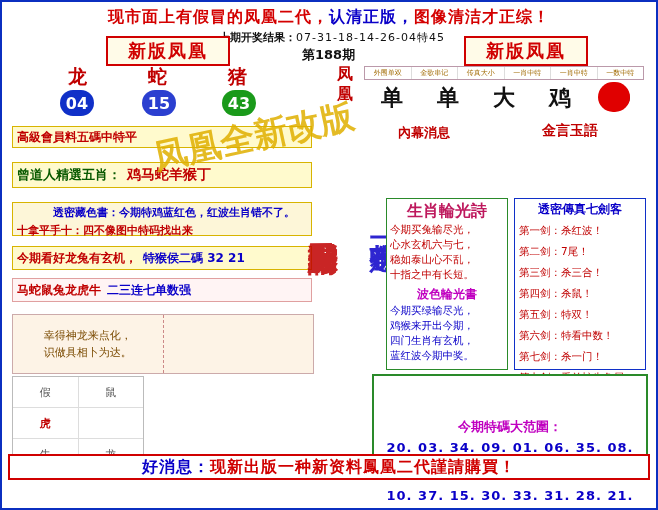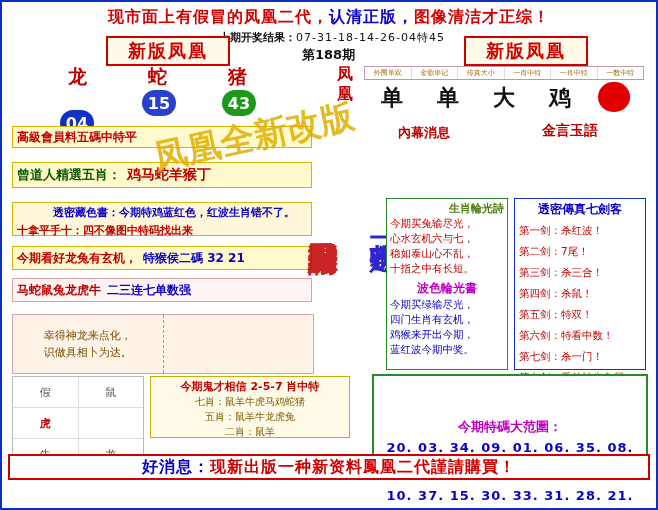--- a/index.html
+++ b/index.html
@@ -30,21 +30,21 @@
   .plate.right{left:462px;top:34px;width:120px;height:26px;}
 
   .issue{position:absolute;left:300px;top:44px;font-size:13px;font-weight:bold;color:#111;}
 
   
   .zrow{position:absolute;left:14px;top:62px;width:300px;height:58px;}
   .zname{position:absolute;top:0;font-size:19px;font-weight:bold;color:#c00000;}
   .zn1{left:52px;} .zn2{left:132px;} .zn3{left:212px;}
   .ball{position:absolute;top:26px;width:34px;height:26px;border-radius:14px;
     display:flex;align-items:center;justify-content:center;color:#fff;font-size:16px;font-weight:bold;}
-  .b1{left:44px;background:#1030c8;margin-top:20px;}
+  .b1{left:44px;background:#1030c8;}
   .b2{left:126px;background:#1030c8;color:#1030c8;background:#2b3fd0;}
   .b3{left:206px;background:#1a9a1a;}
   .bnum{color:#fff;}
 
   
   .phoenix-v{position:absolute;left:330px;top:62px;width:26px;height:62px;
     font-size:16px;font-weight:bold;color:#c00000;line-height:20px;text-align:center;}
 
   
   .minihead{position:absolute;left:362px;top:64px;width:280px;height:14px;
@@ -92,21 +92,21 @@
 
   
   .calli{position:absolute;font-weight:bold;color:#c8a000;opacity:.85;pointer-events:none;}
   .calli1{left:150px;top:112px;font-size:34px;transform:rotate(-12deg);color:#e0b000;}
   .calli3{left:306px;top:218px;font-size:30px;color:#c00000;line-height:30px;writing-mode:vertical-rl;height:150px;}
   .calli5{left:368px;top:222px;font-size:26px;color:#0a00c8;line-height:26px;writing-mode:vertical-rl;height:140px;}
 
   
   .midbox{position:absolute;left:384px;top:196px;width:122px;height:172px;
     border:1px solid #2a8a2a;background:#fff;padding:2px 3px;box-sizing:border-box;}
-  .midbox .hd{font-size:11px;font-weight:bold;color:#4d7c0f;text-align:right;}
+  .midbox .hd{font-size:16px;font-weight:bold;color:#be185d;text-align:center;}
   .midbox .ln{font-size:10.5px;color:#c00000;line-height:15px;white-space:nowrap;}
   .midbox .hd2{font-size:12px;font-weight:bold;color:#c000c0;text-align:center;margin-top:4px;}
   .midbox .ln2{font-size:10.5px;color:#0a00c8;line-height:15px;white-space:nowrap;}
 
   
   .rbox{position:absolute;left:512px;top:196px;width:132px;height:172px;
     border:1px solid #1030c8;background:#fff;padding:2px 4px;box-sizing:border-box;}
   .rbox .hd{font-size:12px;font-weight:bold;color:#0a00c8;text-align:center;margin-bottom:2px;}
   .rbox .ln{font-size:10.5px;color:#c00000;line-height:21px;white-space:nowrap;}
 
@@ -236,43 +236,37 @@
   <div class="calli calli5">一定有收获</div>
 
   <div class="midbox">
     <div class="hd">生肖輪光詩</div>
     <div class="ln">今期买兔输尽光，</div>
     <div class="ln">心水玄机六与七，</div>
     <div class="ln">稳如泰山心不乱，</div>
     <div class="ln">十指之中有长短。</div>
     <div class="hd2">波色輪光書</div>
     <div class="ln2">今期买绿输尽光，</div>
+    <div class="ln2">鸡猴来开出今期，</div>
     <div class="ln2">四门生肖有玄机，</div>
-    <div class="ln2">鸡猴来开出今期，</div>
     <div class="ln2">蓝红波今期中奖。</div>
   </div>
 
   <div class="rbox">
     <div class="hd">透密傳真七劍客</div>
     <div class="ln">第一剑：杀红波！</div>
     <div class="ln">第二剑：7尾！</div>
     <div class="ln">第三剑：杀三合！</div>
     <div class="ln">第四剑：杀鼠！</div>
     <div class="ln">第五剑：特双！</div>
     <div class="ln">第六剑：特看中数！</div>
     <div class="ln">第七剑：杀一门！</div>
     <div class="ln">第七剑：看羊蛇牛兔属</div>
   </div>
 
-  <div class="relbox">
-    <div class="hd">今期鬼才相信 2-5-7 肖中特</div>
-    <div class="ln">七肖：鼠羊牛虎马鸡蛇猪</div>
-    <div class="ln">五肖：鼠羊牛龙虎兔</div>
-    <div class="ln">二肖：鼠羊</div>
-  </div>
 
   <div class="sgrid">
     <div class="r">
       <div class="c">假</div>
       <div class="c">鼠</div>
     </div>
     <div class="r">
       <div class="c red">虎</div>
       <div class="c"></div>
     </div>

